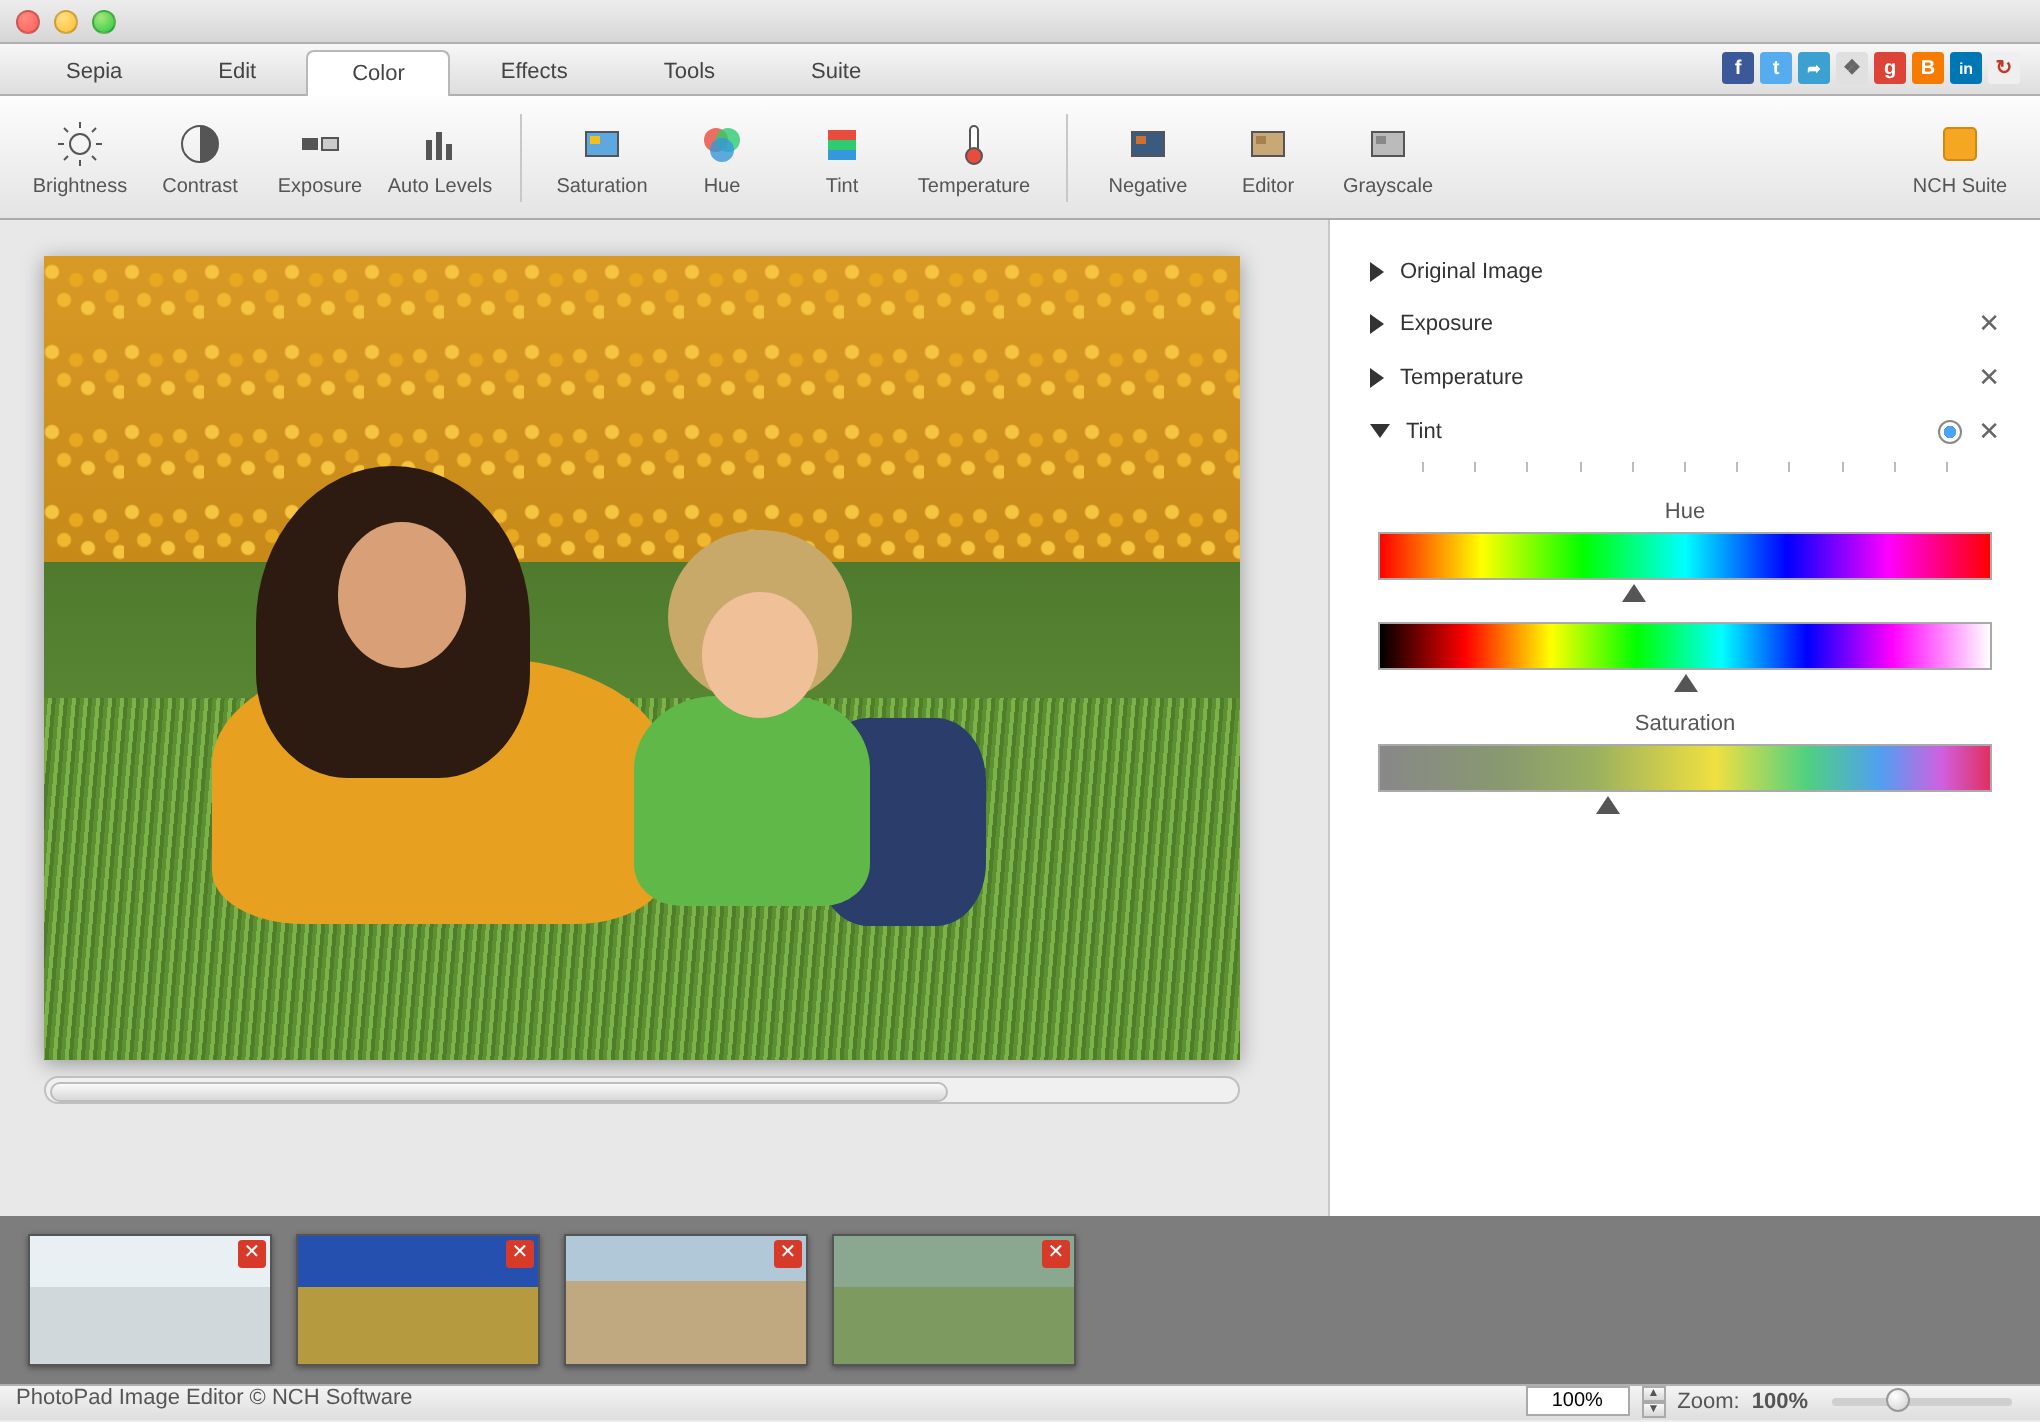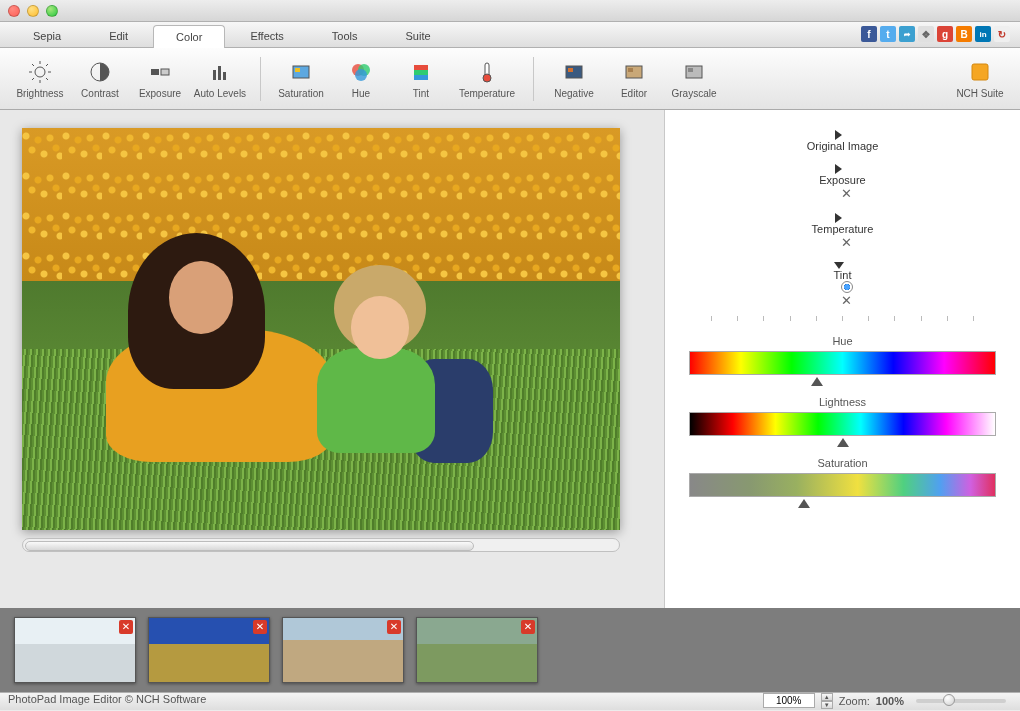--- a/index.html
+++ b/index.html
@@ -57,21 +57,21 @@
 .p2hair { position: absolute; left: 15%; top: 0; width: 55%; height: 42%; background: #c9a96a; border-radius: 50%; }
 .p2face { position: absolute; left: 25%; top: 15%; width: 35%; height: 30%; background: #f0c098; border-radius: 50%; }
 .p2body { position: absolute; left: 5%; top: 40%; width: 70%; height: 50%; background: #5fb848; border-radius: 35% 35% 20% 20%; }
 .p2legs { position: absolute; right: -10%; top: 45%; width: 50%; height: 50%; background: #2a3d6b; border-radius: 30%; }
 
 .hscroll { height: 14px; background: #f0f0f0; border: 1px solid #c0c0c0; border-radius: 7px; margin: 8px 0 0 0; width: 598px; position: relative; }
 .hscroll::after { content: ""; position: absolute; left: 2px; top: 2px; width: 75%; height: 8px; background: linear-gradient(#fafafa,#d8d8d8); border: 1px solid #bcbcbc; border-radius: 5px; }
 
 
 .rpanel { width: 356px; background: #fff; border-left: 1px solid #c8c8c8; padding: 14px 18px; overflow: hidden; }
-.layer { display: flex; align-items: center; padding: 6px 2px; color: #333; font-size: 12px; flex-direction: column; }
+.layer { display: flex; align-items: center; padding: 6px 2px; color: #333; font-size: 12px; }
 .layer .tri { width: 0; height: 0; border-top: 5px solid transparent; border-bottom: 5px solid transparent; border-left: 7px solid #333; margin-right: 8px; }
 .layer.open .tri { border-left: 5px solid transparent; border-right: 5px solid transparent; border-top: 7px solid #333; border-bottom: none; margin-right: 8px; }
 .layer .lspacer { flex: 1; }
 .layer .x { color: #666; font-size: 13px; margin-left: 8px; cursor: pointer; }
 .layer .eye { width: 12px; height: 12px; border-radius: 50%; background: radial-gradient(circle, #4aa3ff 40%, #1a6abf 42%, transparent 44%); border: 1px solid #888; margin-left: 8px; }
 
 .slider-row { display: flex; align-items: center; margin: 10px 0 4px; gap: 8px; }
 .slider-row .lab { color: #555; font-size: 11px; }
 .slider-track { flex: 1; height: 4px; background: #cfcfcf; border-radius: 2px; position: relative; }
 .slider-thumb { position: absolute; top: -6px; width: 14px; height: 14px; background: radial-gradient(circle at 35% 30%, #fff, #cfcfcf); border: 1px solid #999; border-radius: 50%; }
@@ -327,21 +327,20 @@
         <div class="tick"></div>
         <div class="tick"></div>
         <div class="tick"></div>
         <div class="tick"></div>
       </div>
 
     <div class="grad-label">Hue</div>
     <div class="grad hue"></div>
     <div class="grad-ptr" style="margin-left:40%"></div>
 
-    <div class="grad-label">Lightness</div>
     <div class="grad light"></div>
     <div class="grad-ptr"></div>
 
     <div class="grad-label">Saturation</div>
     <div class="grad sat"></div>
     <div class="grad-ptr" style="margin-left:36%"></div>
 
   </div>
 </div>
 

